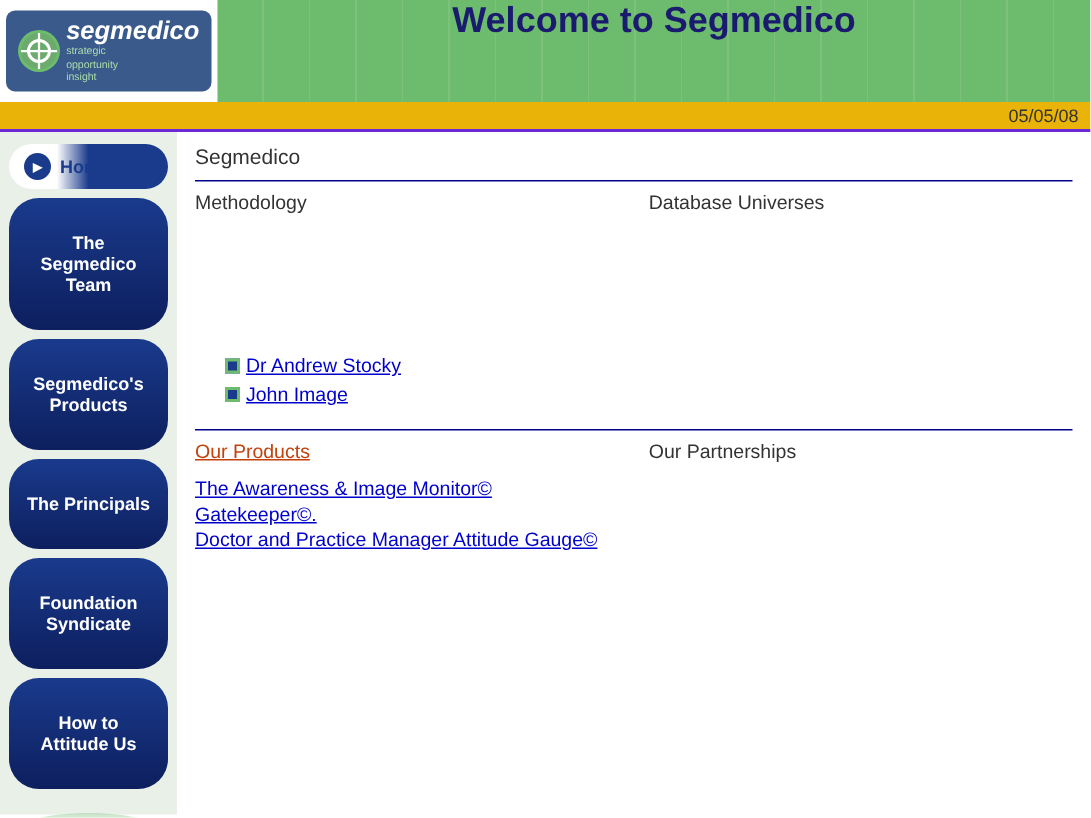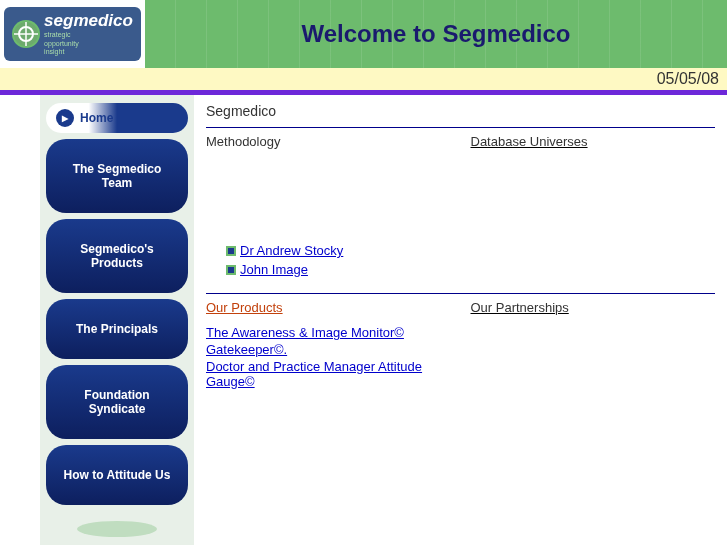--- a/index.html
+++ b/index.html
@@ -44,21 +44,21 @@
       align-items: center;
       justify-content: center;
       color: #fff;
       font-size: 10px;
       font-weight: bold;
     }
     #header-banner {
       flex: 1;
       background: #6dbb6d;
       display: flex;
-      align-items: center;
+      align-items: flex-start;
       justify-content: center;
       position: relative;
     }
     #header-banner::before {
       content: '';
       position: absolute;
       left: 0; top: 0; right: 0; bottom: 0;
       background: repeating-linear-gradient(
         90deg,
         transparent,
@@ -69,44 +69,43 @@
     }
     #welcome-title {
       color: #1a1a6e;
       font-size: 24px;
       font-weight: bold;
       z-index: 1;
     }
 
     
     #date-bar {
-      background: #fef9c3;
+      background: #eab308;
       text-align: right;
       padding: 2px 8px;
-      font-size: 16px;
+      font-size: 12px;
       color: #333;
-      border-bottom: 5px solid #6d28d9;
+      border-bottom: 2px solid #6d28d9;
     }
 
     
     #main {
       display: flex;
       height: calc(545px - 68px - 22px);
     }
 
     
     #sidebar {
-      width: 154px;
+      width: 118px;
       flex-shrink: 0;
       background: #e8f0e8;
       padding: 8px 6px;
       display: flex;
       flex-direction: column;
       gap: 6px;
-      margin-left: 40px;
     }
     .nav-btn {
       display: block;
       width: 100%;
       padding: 23px 10px;
       background: linear-gradient(to bottom, #1a3a8c, #0d1f5e);
       color: #fff;
       border: none;
       border-radius: 20px;
       cursor: pointer;
@@ -169,21 +168,21 @@
       border: none;
       border-top: 1px solid #00008b;
       margin: 6px 0;
     }
     .two-col {
       display: flex;
       gap: 20px;
       margin-top: 6px;
     }
     .col-left { flex: 1; }
-    .col-right { flex: 1; text-decoration: underline; }
+    .col-right { flex: 1; }
     .section-title {
       color: #333;
       font-size: 13px;
       font-weight: normal;
       margin-bottom: 6px;
     }
     .section-content {
       min-height: 80px;
     }
     .link-item {

